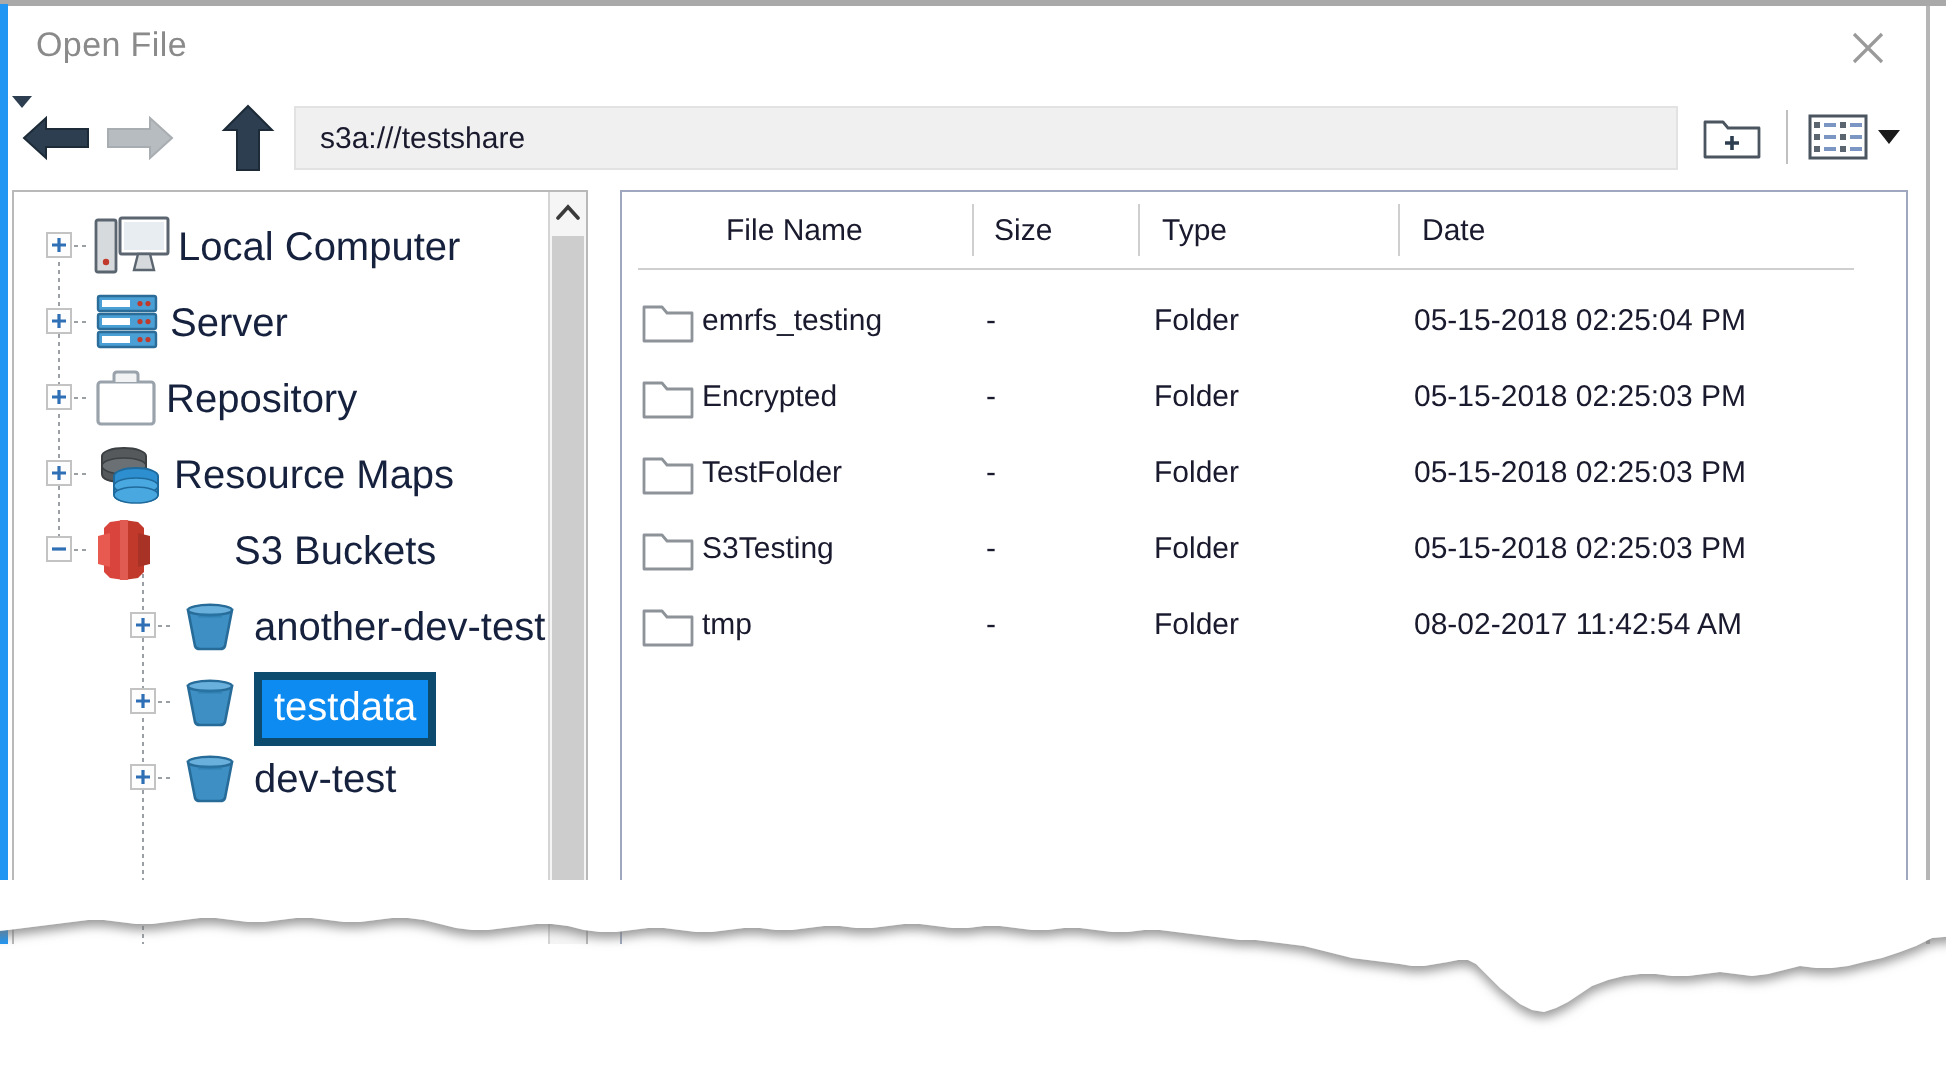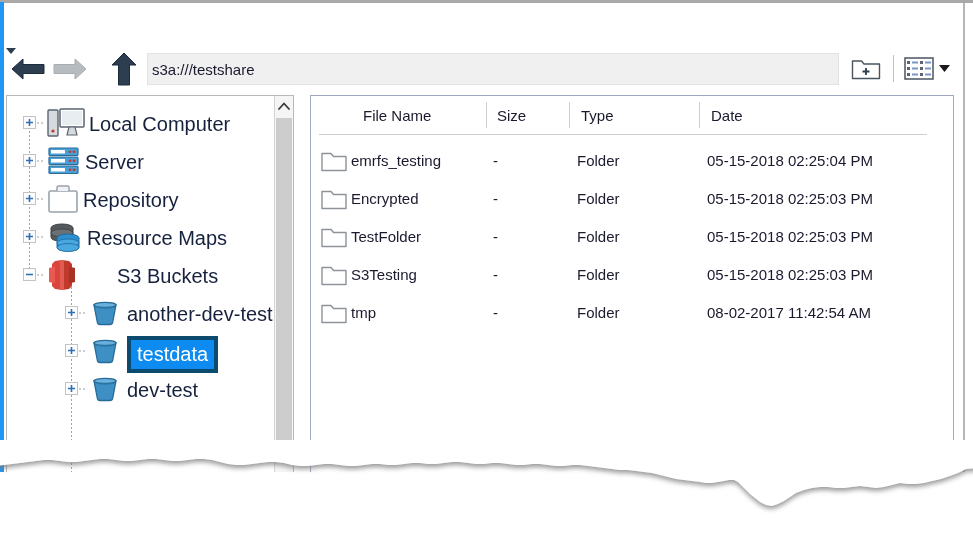--- a/index.html
+++ b/index.html
@@ -95,21 +95,21 @@
     position: absolute;
     left: 143px; top: 8px;
     width: 690px; height: 30px;
     background: #f0f0f0;
     border: 1px solid #e2e2e2;
     display: flex;
     align-items: center;
     cursor: text;
   }
   #address-value {
-    padding-left: 4px;
+    padding-left: 12px;
     font-size: 15px;
     color: #1a1a2e;
     white-space: nowrap;
   }
 
   #newfolder-button {
     position: absolute;
     left: 843px; top: 8px;
     width: 38px; height: 31px;
     display: flex; align-items: center; justify-content: center;
@@ -303,20 +303,28 @@
 </head>
 <body>
 
 <div id="window">
 
   <div id="win-top-border"></div>
   <div id="win-left-border"></div>
   <div id="win-right-border"></div>
   <div id="win-right-border2"></div>
 
+  <div id="titlebar">
+    <div id="title-text">Open File</div>
+    <div id="close-button">
+      <svg width="22" height="22" viewBox="0 0 22 22">
+        <path d="M4 4 L18 18 M18 4 L4 18" stroke="#9a9a9a" stroke-width="1.6" fill="none"></path>
+      </svg>
+    </div>
+  </div>
 
   <div id="toolbar">
 
     <div class="nav-icon" id="nav-back">
       <svg width="36" height="28" viewBox="0 0 36 28">
         <path d="M2 14 L13 4 L13 9.5 L34 9.5 L34 18.5 L13 18.5 L13 24 Z" fill="#2c3e50" stroke="#1d2b38" stroke-width="1"></path>
       </svg>
     </div>
 
     <div class="nav-icon" id="nav-fwd">

